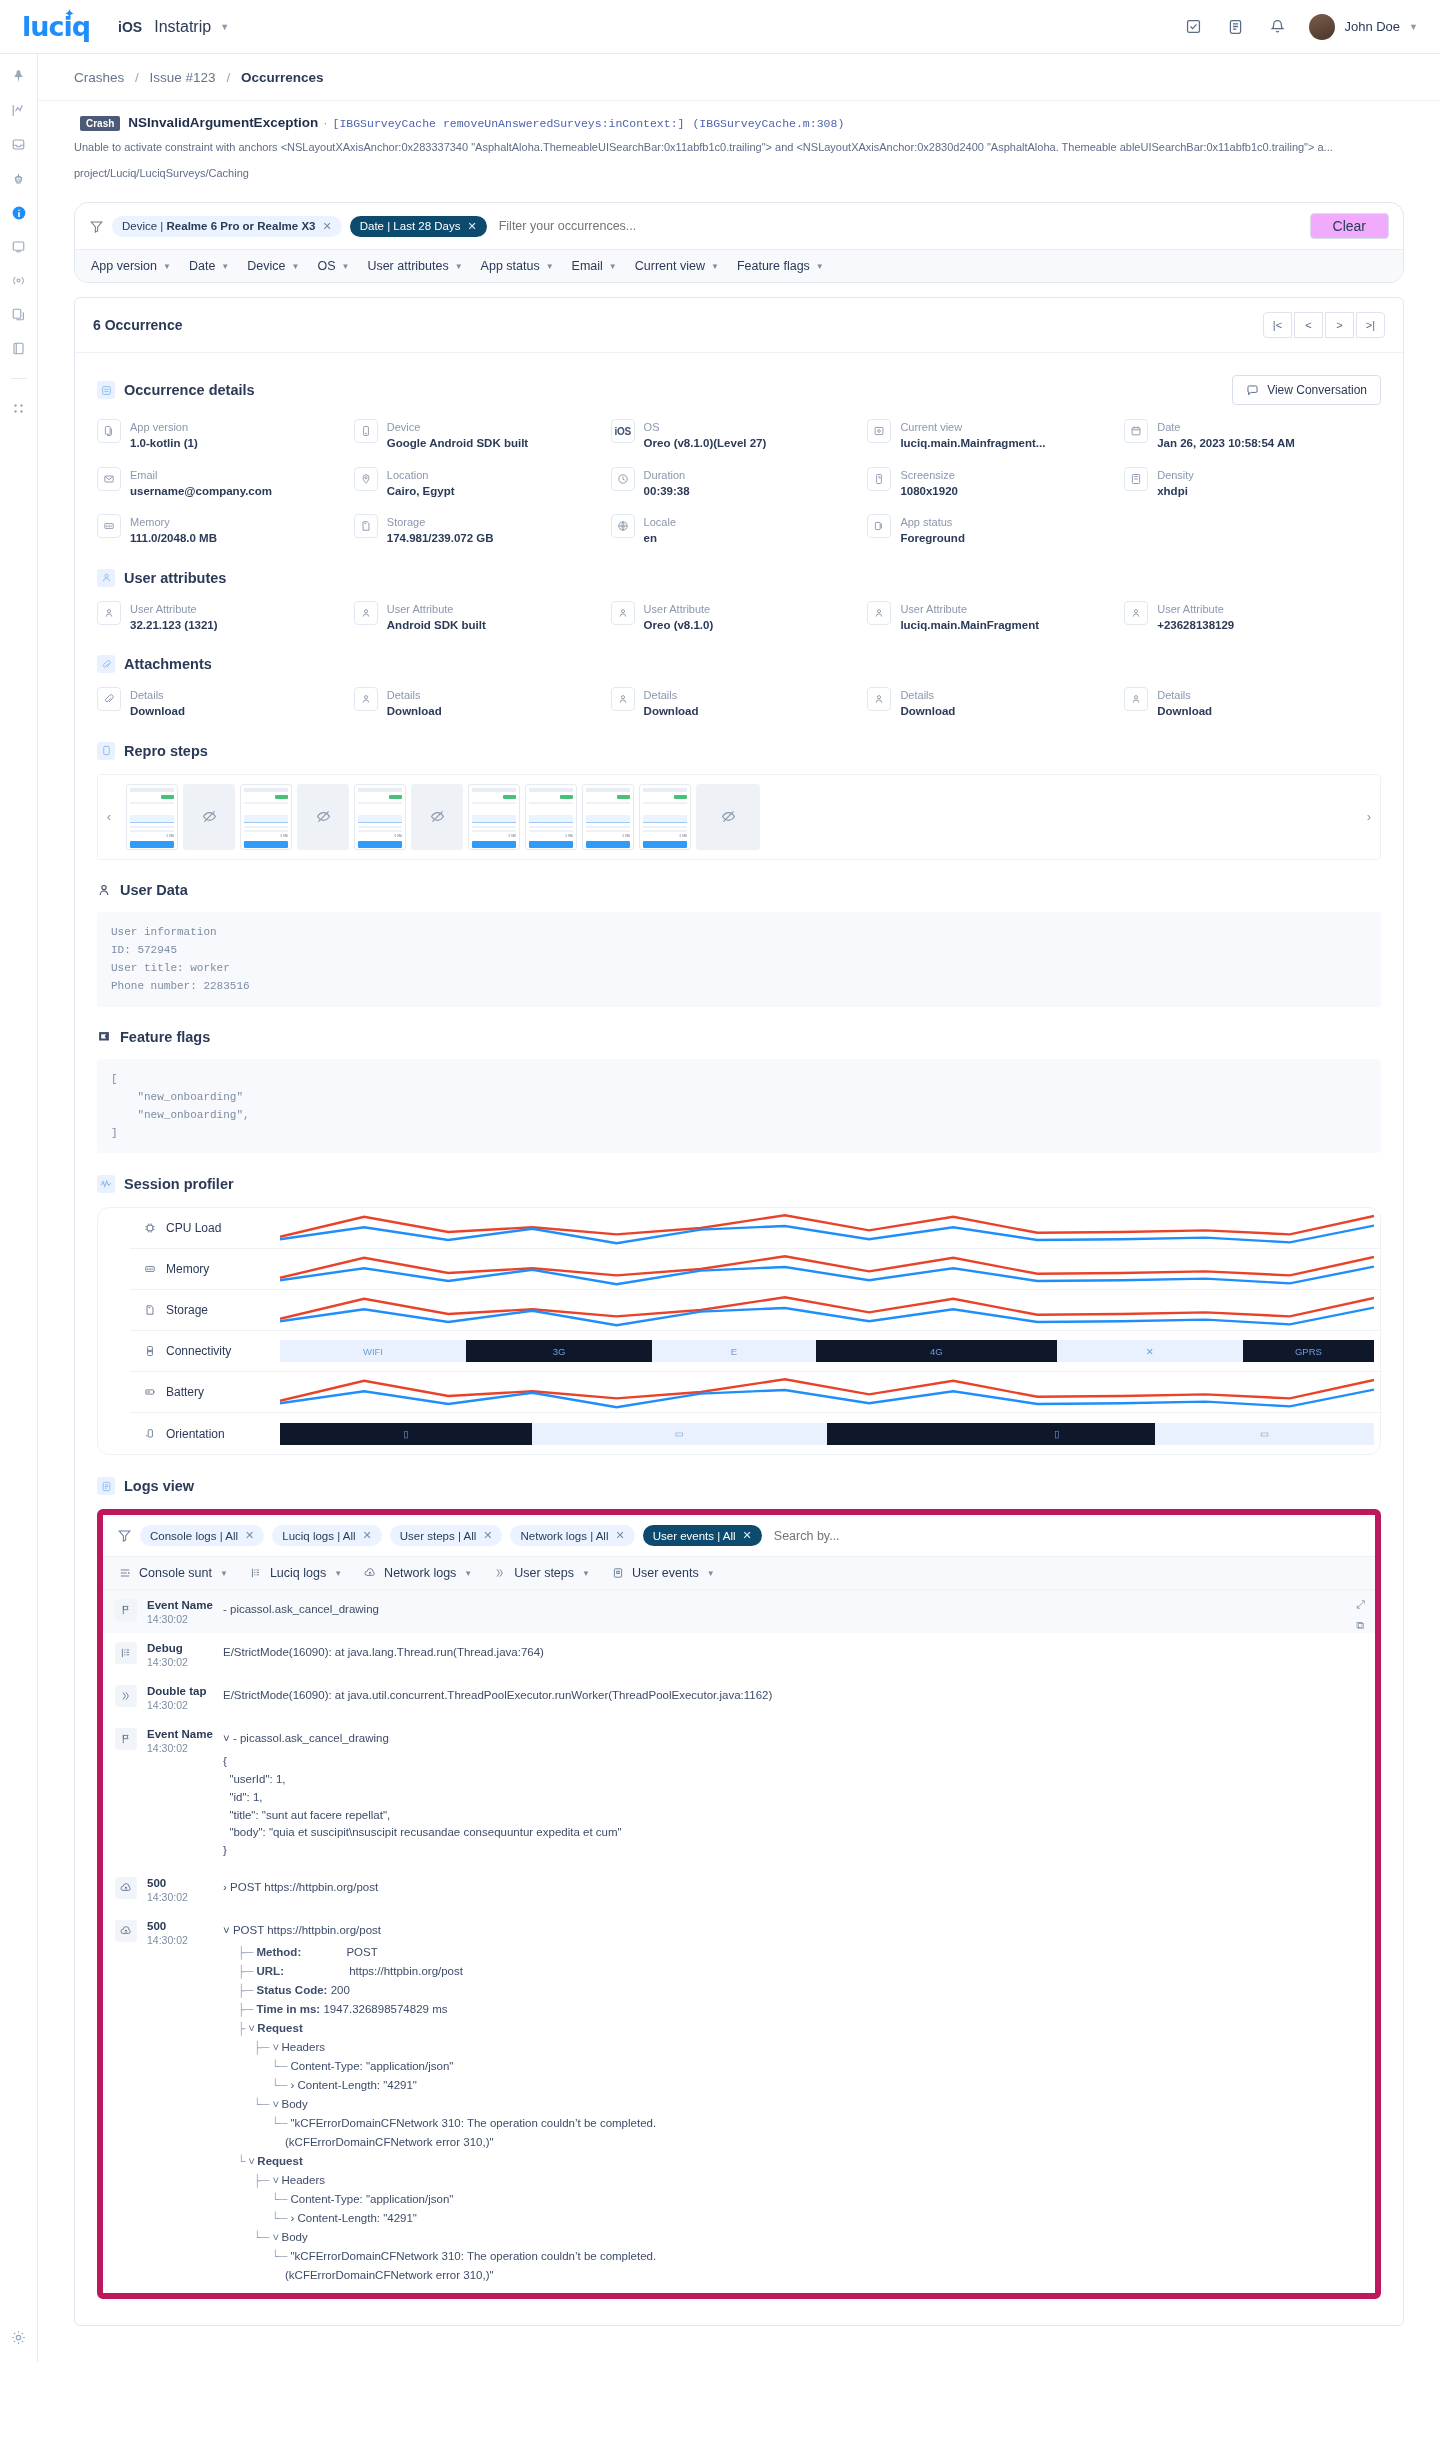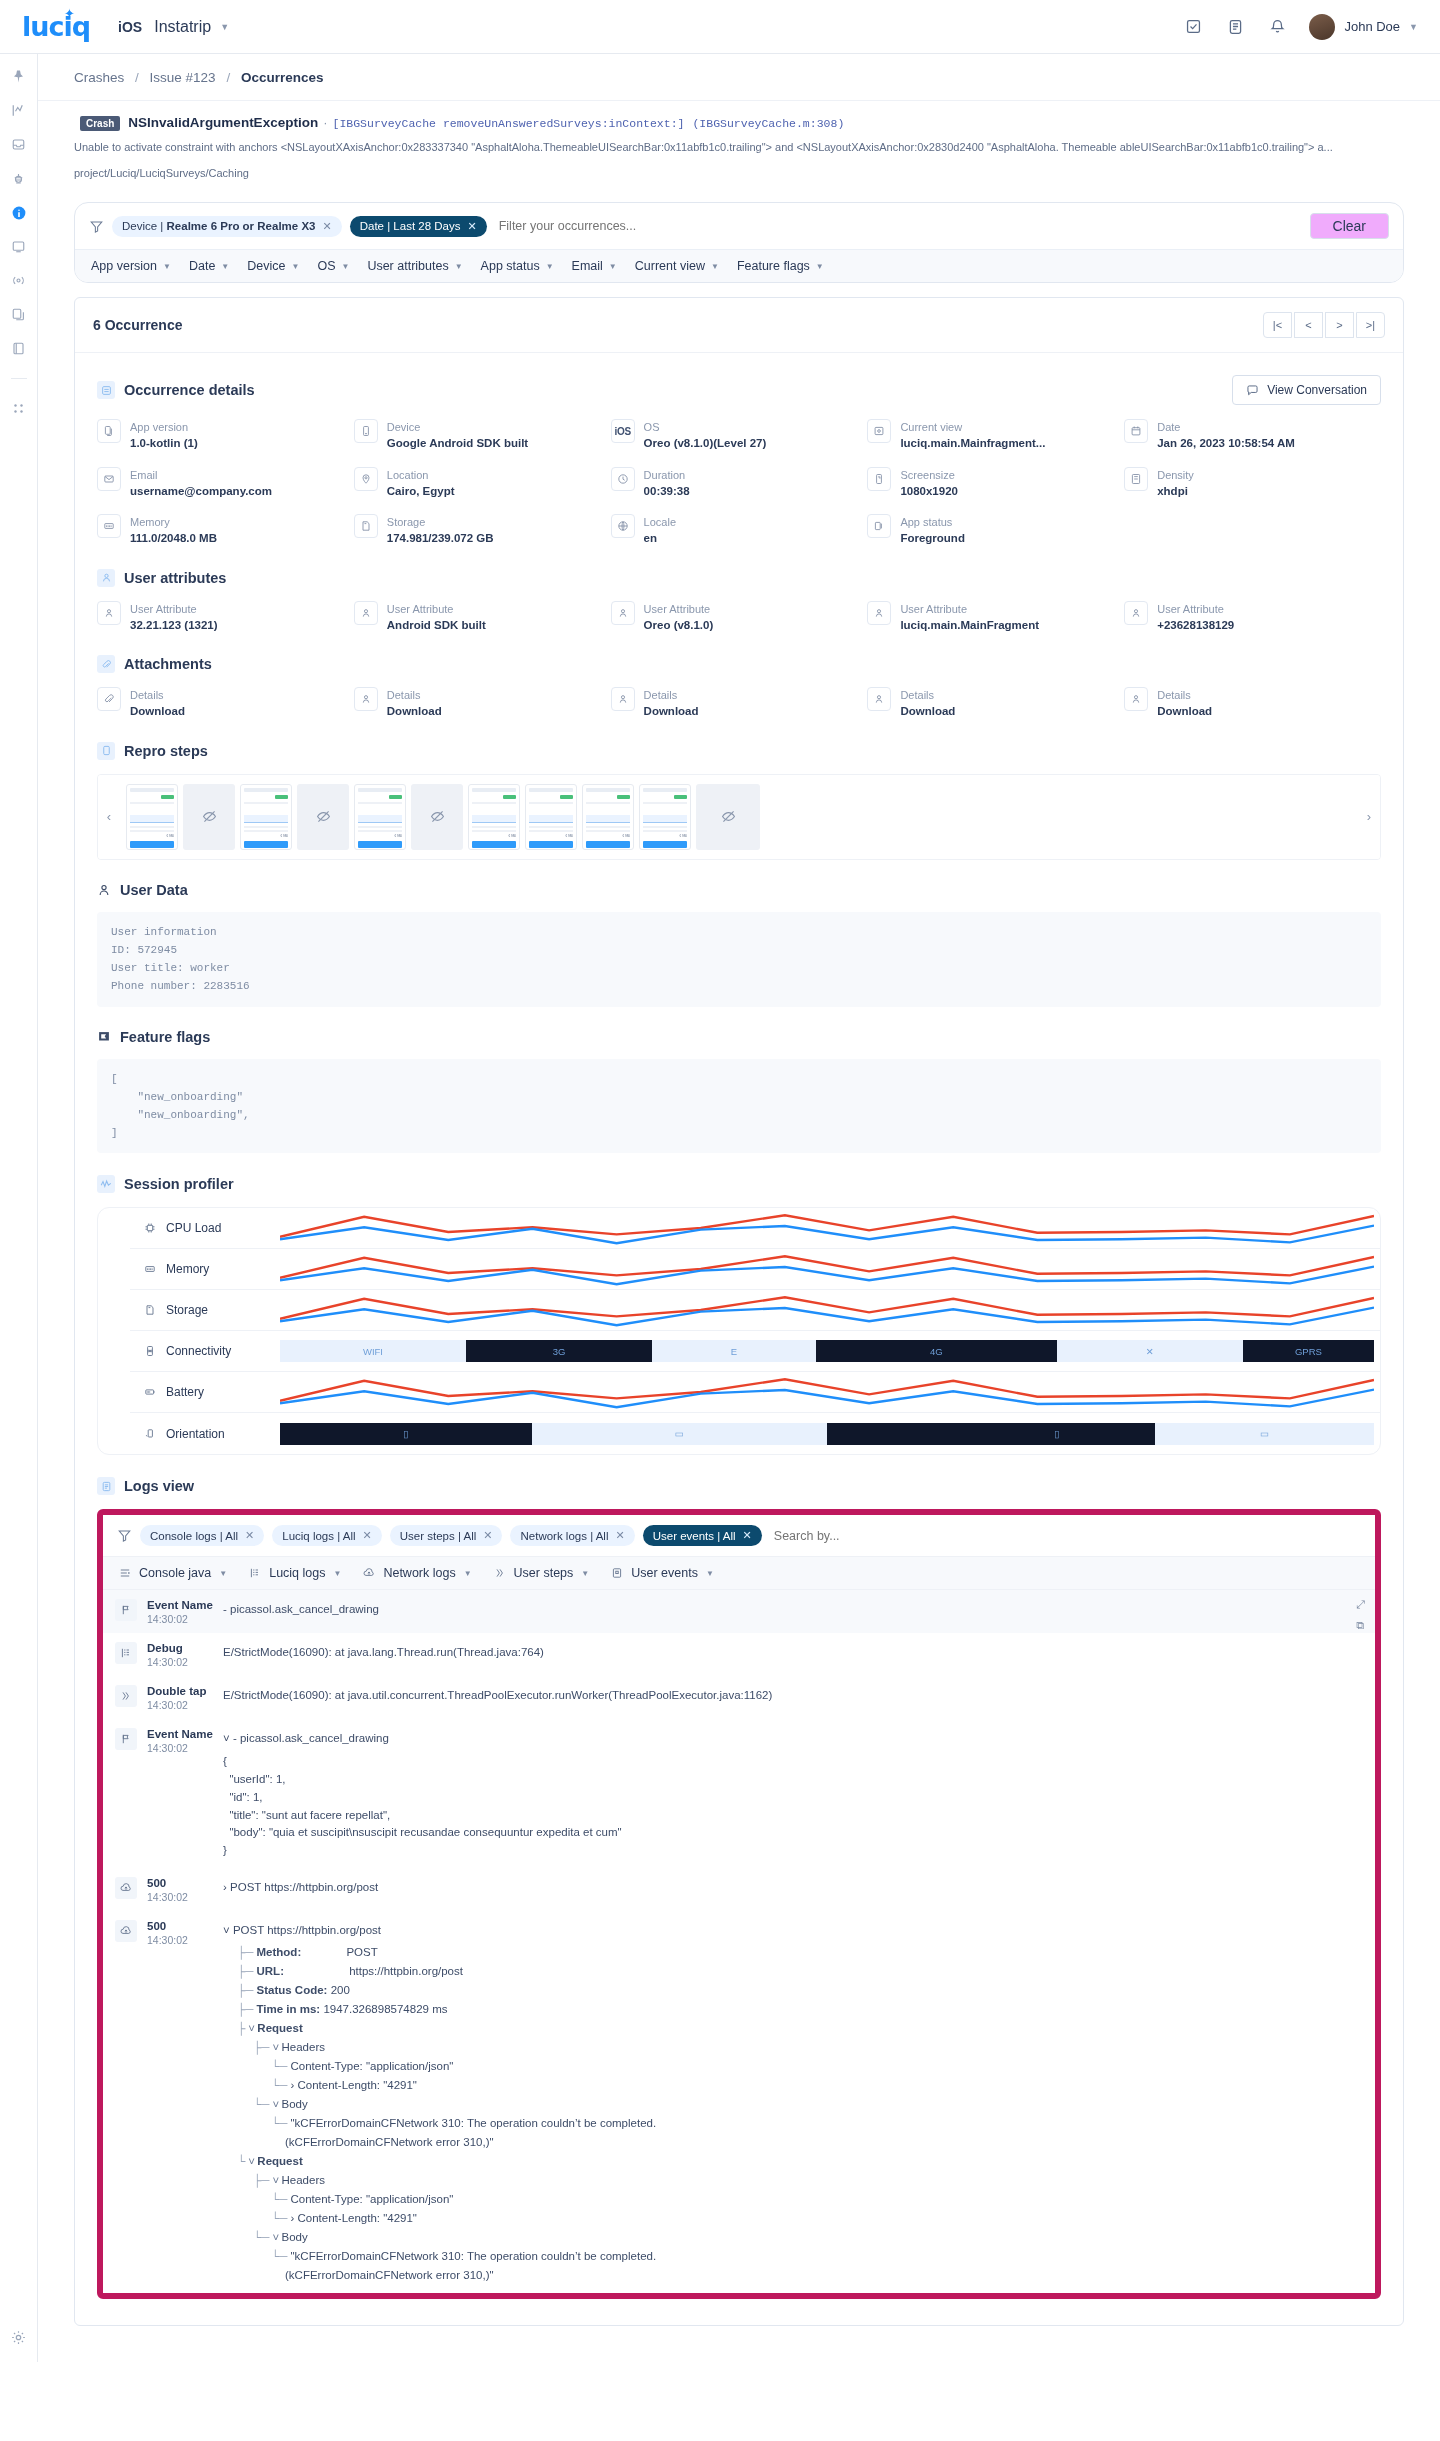--- a/index.html
+++ b/index.html
@@ -1019,21 +1019,21 @@
               <input class="log-search" placeholder="Search by..." style="">
             </div>
             <div class="logtabs" id="log-tabs">
                 <span class="logtab">
                   <span style="color:#5a6b87;display:flex">
                     <svg width="12" height="12" viewBox="0 0 20 20" fill="none" stroke="currentColor" stroke-width="1.4">
                       <path d="M3 5h14M3 10h10M3 15h14"></path>
                       <path d="M15.5 9l2 1-2 1"></path>
                     </svg>
                   </span>
-                  <span>Console java</span>
+                  <span>Console sunt</span>
                   <span class="cc">▼</span>
                 </span>
                 <span class="logtab">
                   <span style="color:#5a6b87;display:flex">
                     <svg width="12" height="12" viewBox="0 0 20 20" fill="none" stroke="currentColor" stroke-width="1.4">
                       <path d="M4 3v14"></path>
                       <path d="M7 5h2M11 5h4M7 9h2M11 9h4M7 13h2M11 13h4"></path>
                     </svg>
                   </span>
                   <span>Luciq logs</span>

